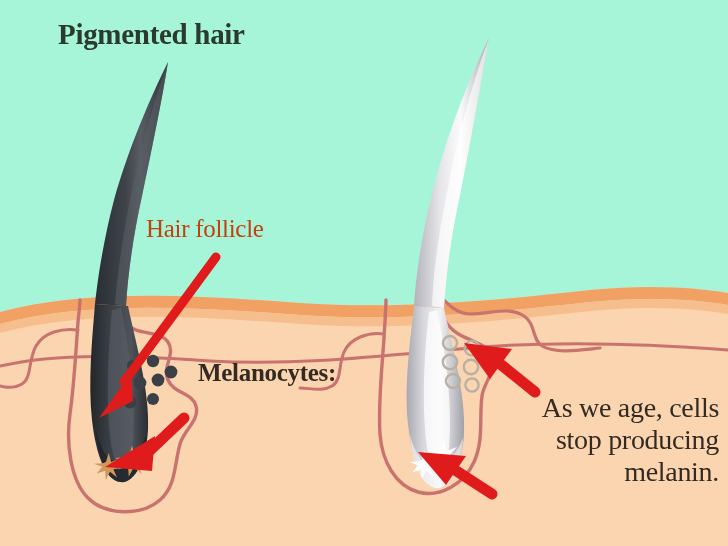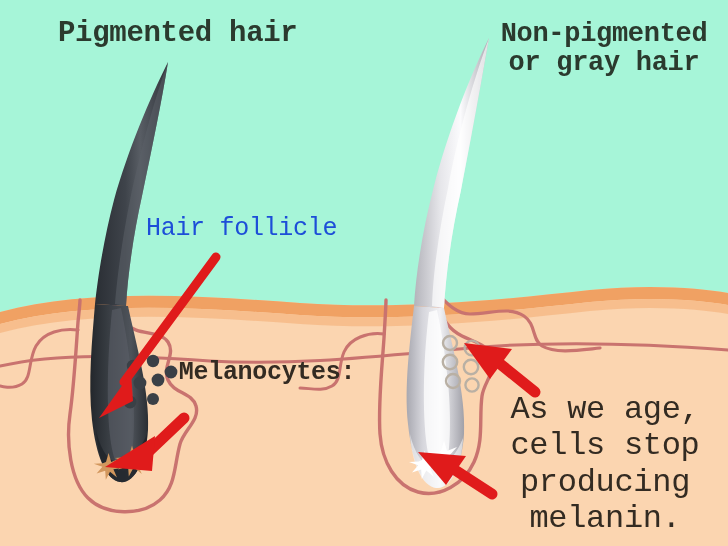--- a/index.html
+++ b/index.html
@@ -15,21 +15,21 @@
     font-family: "DejaVu Sans", sans-serif;
     background: #a6f5d8;
   }
   #scene { position: absolute; left: 0; top: 0; width: 728px; height: 546px; }
 
   .label {
     position: absolute;
     margin: 0;
     padding: 0;
     color: #2b3a2e;
-    font-family: Liberation Mono, monospace;
+    font-family: Liberation Serif, serif;
     font-weight: 700;
     line-height: 1.06;
     letter-spacing: -0.3px;
     white-space: pre;
   }
 
   #title-left {
     left: 58px;
     top: 19px;
     font-size: 29px;
@@ -40,40 +40,40 @@
     font-size: 27px;
     text-align: center;
     width: 224px;
     white-space: normal;
   }
   #label-follicle {
     left: 146px;
     top: 216px;
     font-size: 25px;
     font-weight: 500;
-    color: #1d4ed8;
+    color: #c2410c;
   }
   #label-melanocytes {
     left: 170px;
     top: 360px;
     width: 194px;
     text-align: center;
     font-size: 25px;
     color: #332b22;
     white-space: normal;
   }
   #label-melanocytes .head { font-weight: 700; display: block; }
   #label-melanocytes .body { font-weight: 400; display: block; line-height: 1.14; }
 
   #label-aging {
     left: 491px;
     top: 392px;
     width: 228px;
-    text-align: center;
-    font-size: 32px;
+    text-align: right;
+    font-size: 28px;
     font-weight: 400;
     color: #332b22;
     line-height: 1.14;
     white-space: normal;
   }
 </style>
 </head>
 <body>
 
 <div id="stage">
@@ -314,22 +314,20 @@
 
       <g>
         <line x1="492" y1="494" x2="455" y2="470" stroke="#e01b1b" stroke-width="11" stroke-linecap="round"></line>
         <path d="M 418 452 L 466 456 L 446 485 Z" fill="#e01b1b"></path>
       </g>
     </g>
   </svg>
 
   <div class="label" id="title-left">Pigmented hair</div>
 
-  <div class="label" id="title-right">Non-pigmented
-or gray hair</div>
 
   <div class="label" id="label-follicle">Hair follicle</div>
 
   <div class="label" id="label-melanocytes">
     <span class="head">Melanocytes:</span>
   </div>
 
   <div class="label" id="label-aging">As we age,
 cells stop
 producing

